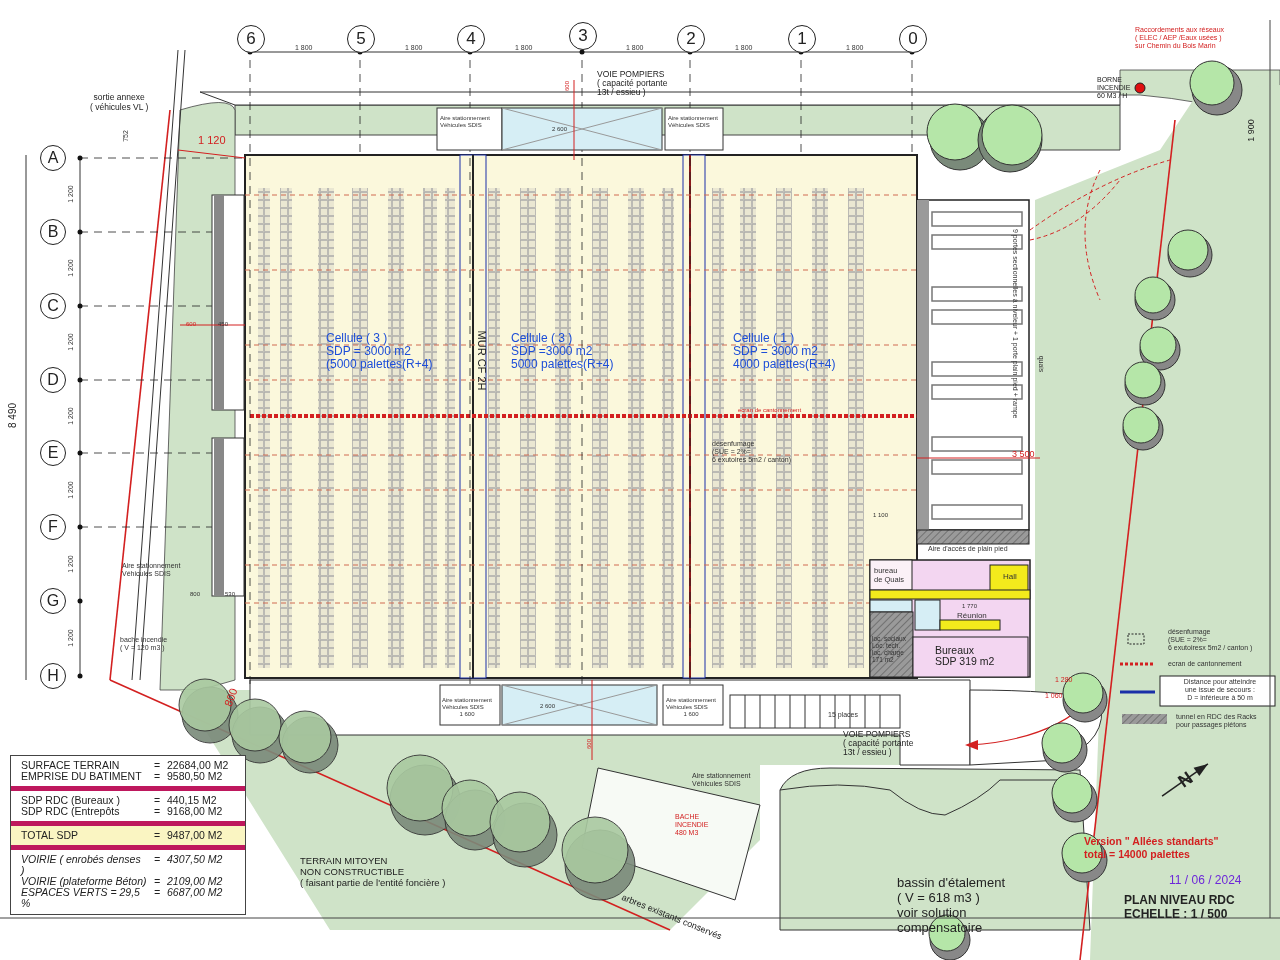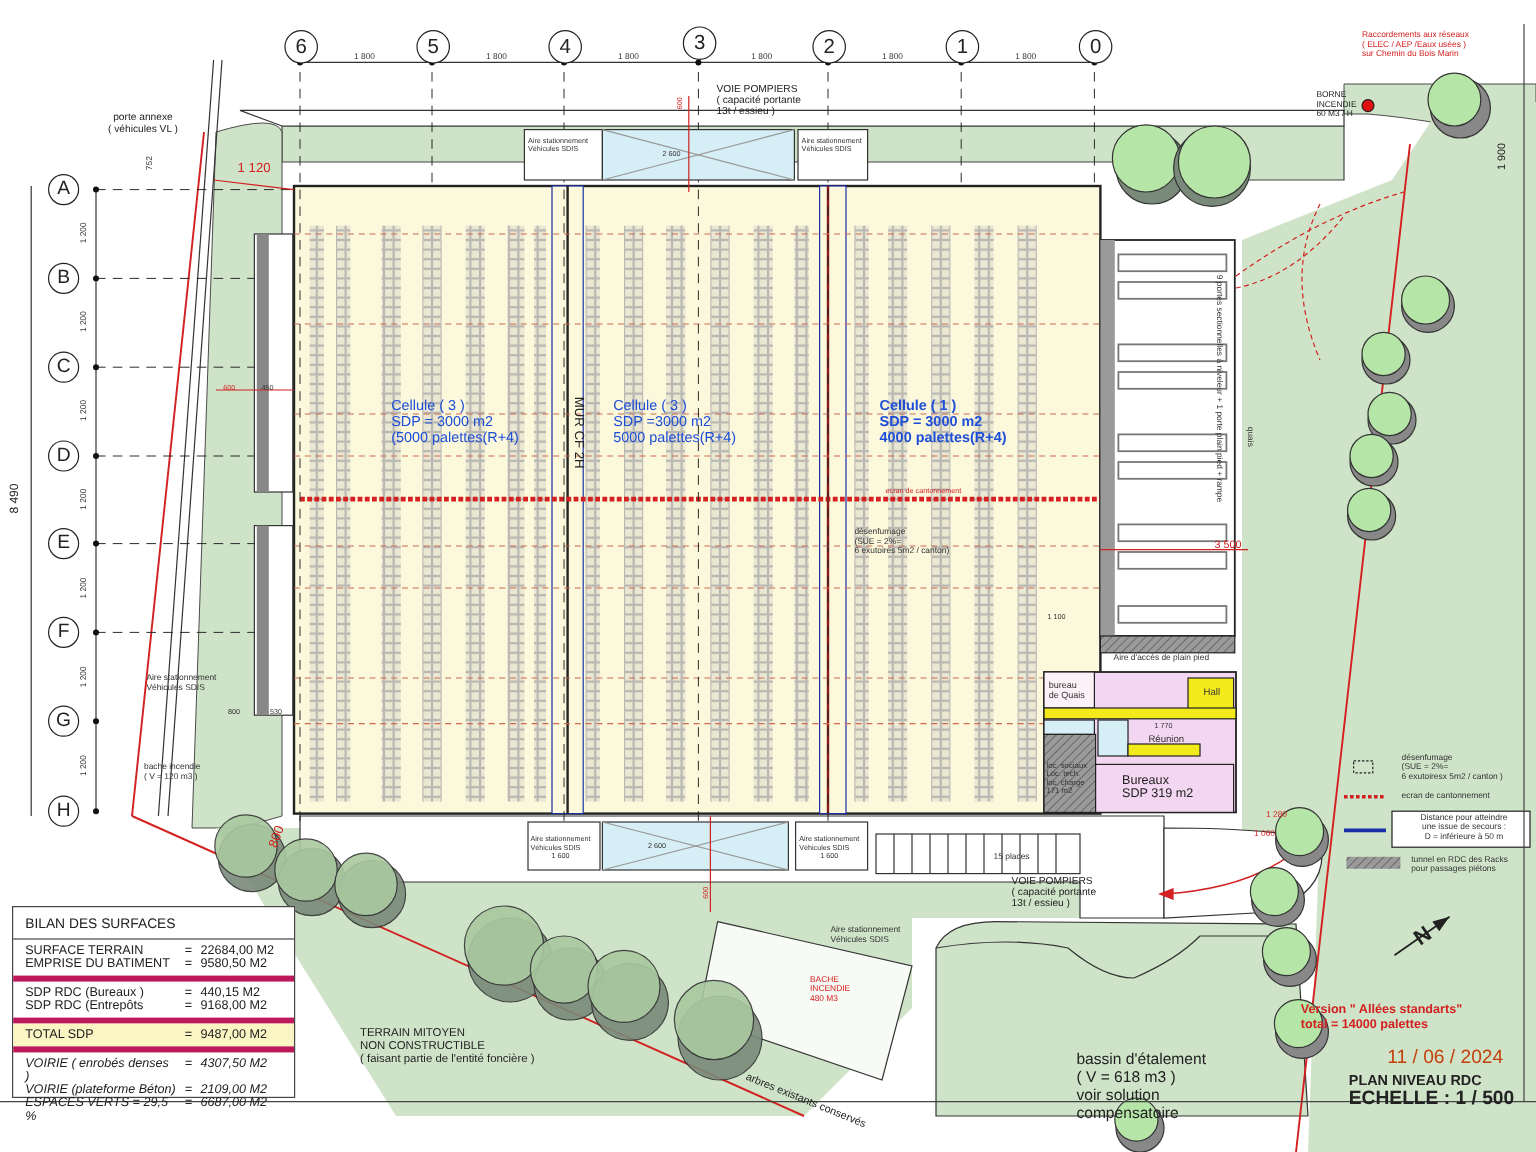--- a/index.html
+++ b/index.html
@@ -300,21 +300,21 @@
   <span class="lbl-sm" style="left:62px;top:264px;transform:rotate(-90deg);">1 200</span>
   <span class="lbl-sm" style="left:62px;top:338px;transform:rotate(-90deg);">1 200</span>
   <span class="lbl-sm" style="left:62px;top:412px;transform:rotate(-90deg);">1 200</span>
   <span class="lbl-sm" style="left:62px;top:486px;transform:rotate(-90deg);">1 200</span>
   <span class="lbl-sm" style="left:62px;top:560px;transform:rotate(-90deg);">1 200</span>
   <span class="lbl-sm" style="left:62px;top:634px;transform:rotate(-90deg);">1 200</span>
   <span class="lbl" style="left:0px;top:410px;transform:rotate(-90deg);font-size:10px;">8 490</span>
 </div>
 
 <div class="lbl" style="left:90px;top:92px;text-align:center;font-size:8.5px;line-height:10px;">
-  <div>porte annexe</div>
+  <div>sortie annexe</div>
   <div>( véhicules VL )</div>
 </div>
 <span class="lbl-sm" style="left:120px;top:132px;transform:rotate(-90deg);">752</span>
 <span class="lbl red" style="left:198px;top:135px;font-size:11px;">1 120</span>
 
 <div class="lbl" style="left:597px;top:70px;font-size:8.5px;line-height:9px;">
   <div>VOIE  POMPIERS</div>
   <div>( capacité portante</div>
   <div>13t / essieu )</div>
 </div>
@@ -359,21 +359,21 @@
 <div class="cell-label" style="left:326px;top:332px;">
   <div>Cellule ( 3 )</div>
   <div>SDP = 3000 m2</div>
   <div>(5000 palettes(R+4)</div>
 </div>
 <div class="cell-label" style="left:511px;top:332px;">
   <div>Cellule ( 3 )</div>
   <div>SDP =3000 m2</div>
   <div>5000 palettes(R+4)</div>
 </div>
-<div class="cell-label" style="left:733px;top:332px;font-weight:bold;">
+<div class="cell-label" style="left:733px;top:332px;">
   <div>Cellule ( 1 )</div>
   <div>SDP = 3000 m2</div>
   <div>4000 palettes(R+4)</div>
 </div>
 <span class="lbl" style="left:452px;top:355px;transform:rotate(90deg);font-size:11px;">MUR CF 2H</span>
 
 <div class="lbl-sm" style="left:712px;top:440px;font-size:7px;line-height:8px;">
   <div>désenfumage</div>
   <div>(SUE = 2%=</div>
   <div>6 exutoires 5m2 / canton)</div>
@@ -443,21 +443,20 @@
 <span class="lbl" style="left:624px;top:892px;font-size:9px;transform:rotate(22deg);transform-origin:left top;">arbres existants conservés</span>
 
 <div class="lbl" style="left:897px;top:833px;font-size:13px;line-height:15px;margin-top:42px;">
   <div>bassin d'étalement</div>
   <div>( V = 618 m3 )</div>
   <div>voir solution</div>
   <div>compensatoire</div>
 </div>
 
 <div class="bilan">
-  <div class="hdr">BILAN DES SURFACES</div>
   <div class="grp">
     <div class="row">
         <span class="k">SURFACE TERRAIN</span>
         <span class="eq">=</span>
         <span class="v">22684,00 M2</span>
       </div>
     <div class="row">
         <span class="k">EMPRISE DU BATIMENT</span>
         <span class="eq">=</span>
         <span class="v">9580,50 M2</span>
@@ -515,16 +514,16 @@
   </div>
   <div class="item" style="left:56px;top:93px;">
     <div>tunnel en RDC des Racks</div>
     <div>pour passages piétons</div>
   </div>
 </div>
 
 <div class="title-block">
   <div style="position:absolute;left:0;top:0;color:#d32020;font-weight:bold;font-size:10.5px;">Version " Allées standarts"</div>
   <div style="position:absolute;left:0;top:13px;color:#d32020;font-weight:bold;font-size:10.5px;">total  = 14000  palettes</div>
-  <div style="position:absolute;left:72px;top:38px;color:#c2410c;font-size:16px;">11 / 06 / 2024</div>
+  <div style="position:absolute;left:85px;top:38px;color:#6d28d9;font-size:12px;">11 / 06 / 2024</div>
   <div style="position:absolute;left:40px;top:58px;font-weight:bold;font-size:12px;">PLAN NIVEAU  RDC</div>
-  <div style="position:absolute;left:40px;top:72px;font-weight:bold;font-size:16px;">ECHELLE :  1  /  500</div>
+  <div style="position:absolute;left:40px;top:72px;font-weight:bold;font-size:12px;">ECHELLE :  1  /  500</div>
 </div>
 
 </body></html>

